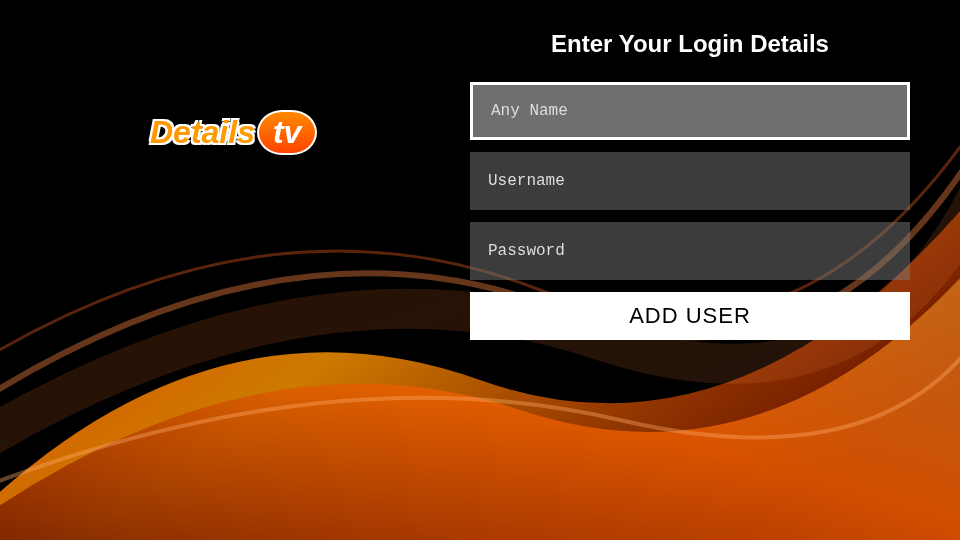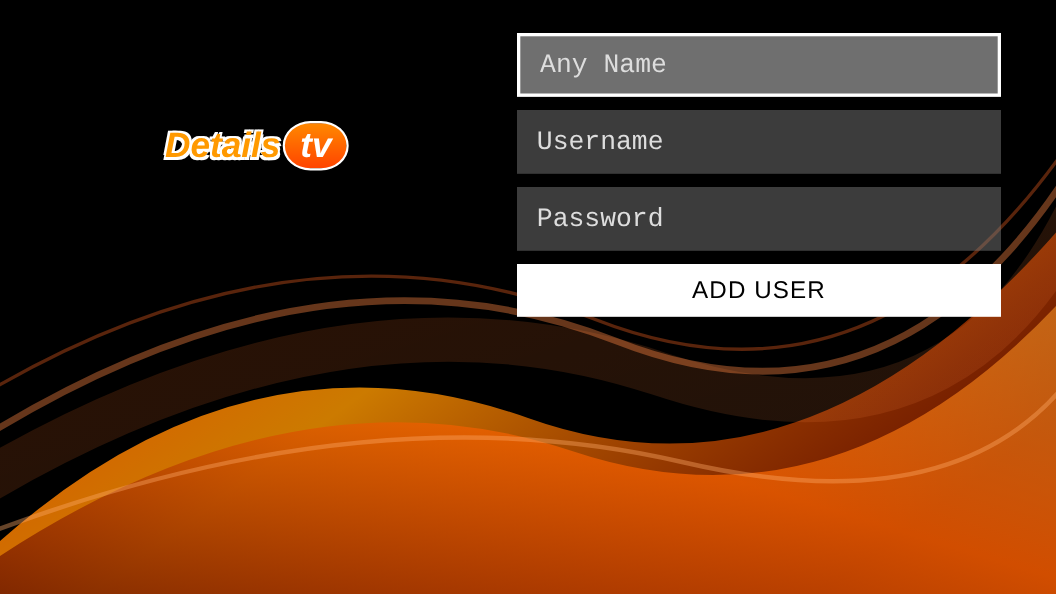--- a/index.html
+++ b/index.html
@@ -61,21 +61,21 @@
       font-weight: bold;
       text-align: center;
       margin-bottom: 24px;
     }
     .input-field {
       width: 100%;
       height: 58px;
       background: rgba(120, 120, 120, 0.5);
       border: none;
       color: #fff;
-      font-size: 24px;
+      font-size: 16px;
       font-family: 'Courier New', monospace;
       padding: 0 18px;
       margin-bottom: 12px;
       outline: none;
     }
     .input-field::placeholder {
       color: #ddd;
       font-family: 'Courier New', monospace;
     }
     .input-field.focused {
@@ -123,20 +123,21 @@
   <path d="M -50 380 Q 260 180 540 290 T 1010 70" stroke="#ff6622" stroke-width="3" fill="none" opacity="0.35"></path>
 </svg>
 
 <div class="logo-area">
   <span class="logo-text">
     <span class="logo-sportz">Details</span><span class="logo-tv">tv</span>
   </span>
 </div>
 
 <div class="login-panel">
+  <div class="login-title">Enter Your Login Details</div>
 
   <input type="text" class="input-field focused" placeholder="Any Name" style="">
 
   <input type="text" class="input-field" placeholder="Username" style="">
 
   <input type="password" class="input-field" placeholder="Password" style="">
 
   <button class="add-user-btn">ADD USER</button>
 </div>
 

